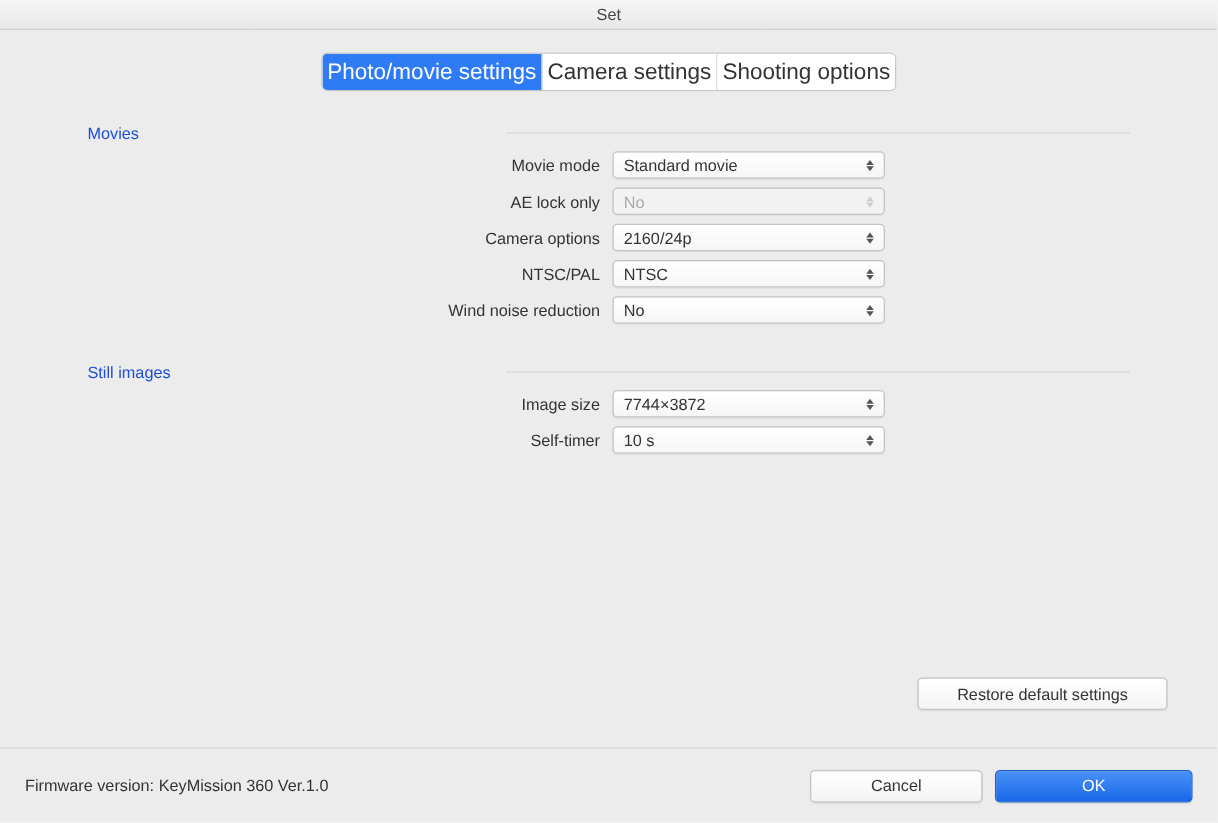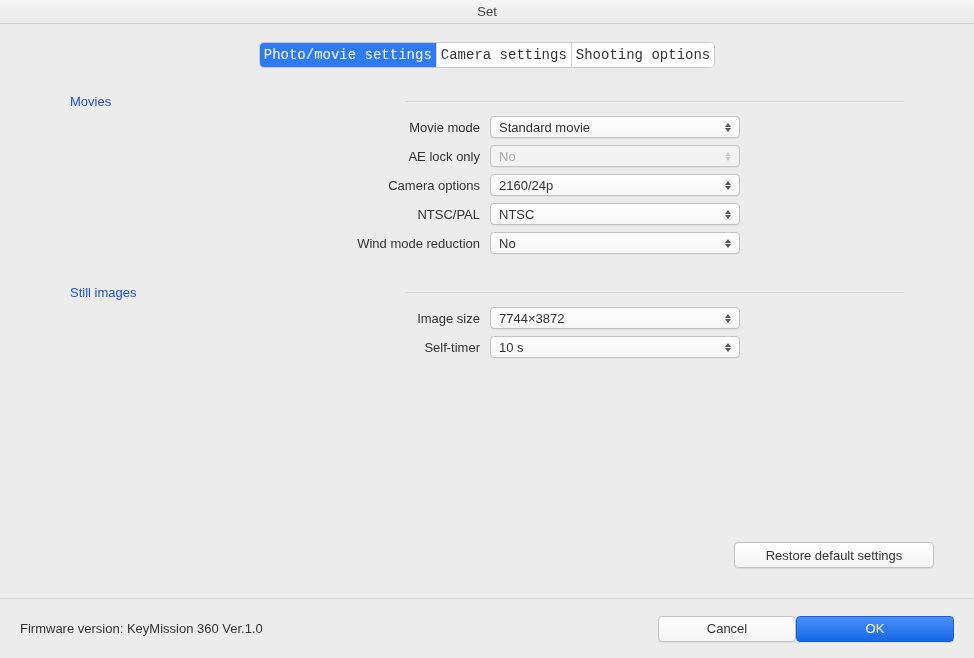--- a/index.html
+++ b/index.html
@@ -41,26 +41,25 @@
     }
     .segmented {
       display: inline-flex;
       border: 1px solid #c9c9c9;
       border-radius: 5px;
       overflow: hidden;
       background: #fff;
     }
     .segmented .seg {
       padding: 4px 4px;
-      font-size: 14px;
+      font-size: 18px;
       color: #333;
       border-right: 1px solid #d4d4d4;
       cursor: default;
       background: #fff;
-      font-family: Liberation Mono, monospace;
     }
     .segmented .seg:last-child {
       border-right: none;
     }
     .segmented .seg.active {
       background: #2f7bf6;
       color: #fff;
     }
     .content-panel {
       flex: 1;
@@ -93,21 +92,21 @@
     }
     .form-label {
       width: 420px;
       text-align: right;
       font-size: 13px;
       color: #333;
       padding-right: 10px;
     }
     .select-wrap {
       position: relative;
-      width: 250px;
+      width: 218px;
     }
     .select-control {
       width: 100%;
       height: 22px;
       background: linear-gradient(#ffffff, #f6f6f6);
       border: 1px solid #c4c4c4;
       border-radius: 4px;
       padding: 0 24px 0 8px;
       font-size: 13px;
       color: #333;
@@ -186,20 +185,21 @@
       background: #ececec;
       margin-top: 10px;
     }
     .footer-text {
       flex: 1;
       font-size: 13px;
       color: #333;
     }
     .footer-buttons {
       display: flex;
+      gap: 10px;
     }
     .btn.primary {
       background: linear-gradient(#4a90f8, #1768e8);
       color: #fff;
       border: 1px solid #1a5fd0;
       min-width: 158px;
     }
     .btn.cancel {
       min-width: 138px;
     }
@@ -274,21 +274,21 @@
           <span>NTSC</span>
           <span class="select-arrows">
               <span class="up"></span>
               <span class="down"></span>
             </span>
         </div>
       </div>
     </div>
 
     <div class="form-row">
-      <div class="form-label">Wind mode reduction</div>
+      <div class="form-label">Wind noise reduction</div>
       <div class="select-wrap">
         <div class="select-control">
           <span>No</span>
           <span class="select-arrows">
               <span class="up"></span>
               <span class="down"></span>
             </span>
         </div>
       </div>
     </div>

